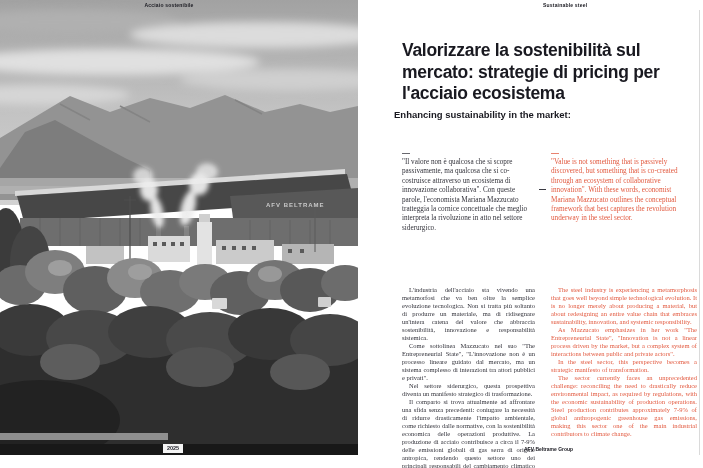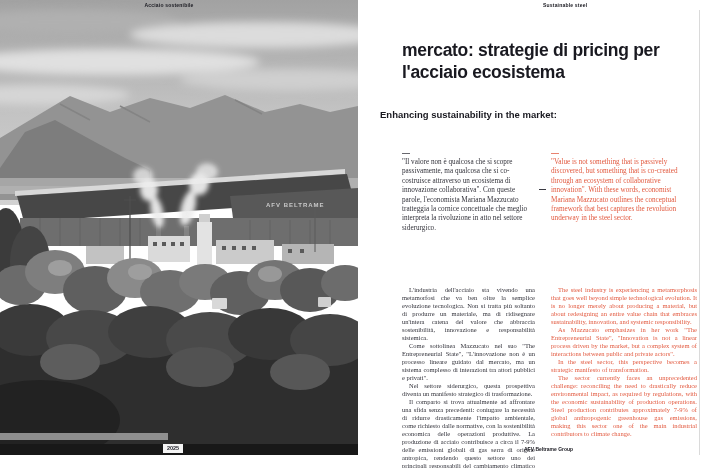--- a/index.html
+++ b/index.html
@@ -10,21 +10,21 @@
   .photo-wrap svg{display:block;}
   .page-header{position:absolute;top:2px;font-size:5px;font-weight:bold;letter-spacing:.2px;color:var(--ink,#1a1a22);}
   .page-header.left{left:0;width:338px;text-align:center;}
   .page-header.right{left:543px;}
   .badge{position:absolute;left:163px;top:444px;min-width:18px;height:9px;background:#f4f4f4;
          color:#26262e;font-size:5.5px;font-weight:bold;text-align:center;line-height:9px;padding:0 1px;}
   
   .title{position:absolute;left:402px;top:40px;margin:0;font-size:17.5px;line-height:21.5px;
          font-weight:bold;letter-spacing:-.3px;color:var(--ink,#1a1a22);}
   .title div{white-space:nowrap;}
-  .subtitle{position:absolute;left:380px;top:109px;font-size:9.5px;line-height:11.5px;
+  .subtitle{position:absolute;left:394px;top:109px;font-size:9.5px;line-height:11.5px;
             font-weight:bold;color:var(--ink,#1a1a22);}
   .subtitle div{white-space:nowrap;}
   .qcol{position:absolute;top:149px;}
   .qcol.it{left:402px;width:133px;}
   .qcol.en{left:551px;width:146px;}
   .dash{display:block;font-size:8px;line-height:7px;margin-bottom:2px;font-weight:bold;}
   .quote{margin:0;font-family:"Liberation Serif",serif;font-size:7.2px;line-height:9.4px;text-align:left;}
   .quote.it,.dash.it{color:var(--body-ink,#32323a);}
   .red{color:var(--accent-red,#e2593f);}
   .bodycol{position:absolute;top:286px;font-family:"Liberation Serif",serif;font-size:6.5px;
@@ -147,20 +147,21 @@
       </svg>
     </div>
     <div class="page-header left">Acciaio sostenibile</div>
     <div class="badge">2025</div>
   </section>
 
   <section>
     <div class="page-header right">Sustainable steel</div>
 
     <h1 class="title">
+      <div>Valorizzare la sostenibilità sul</div>
       <div>mercato: strategie di pricing per</div>
       <div>l'acciaio ecosistema</div>
     </h1>
 
     <div class="subtitle">
       <div>Enhancing sustainability in the market:</div>
     </div>
 
     <div class="qcol it">
       <span class="dash it">—</span>

